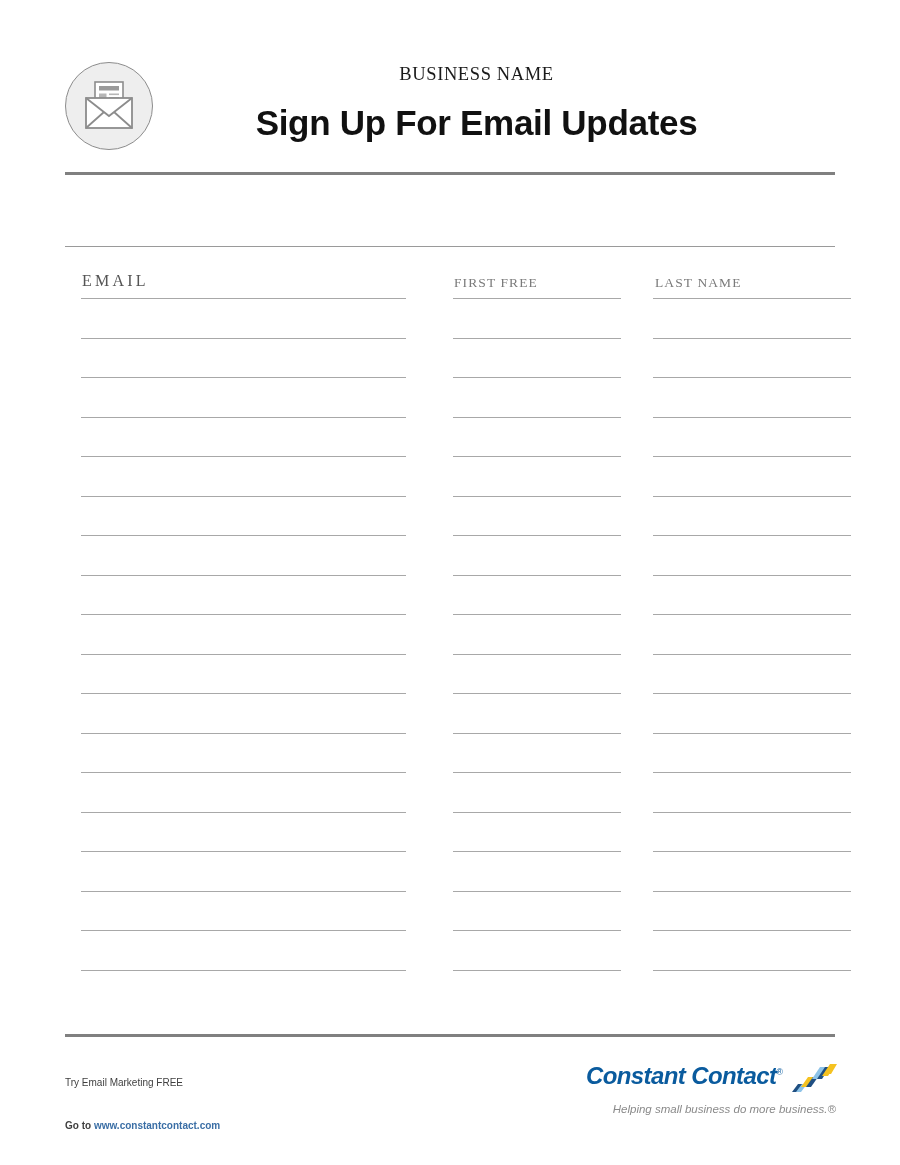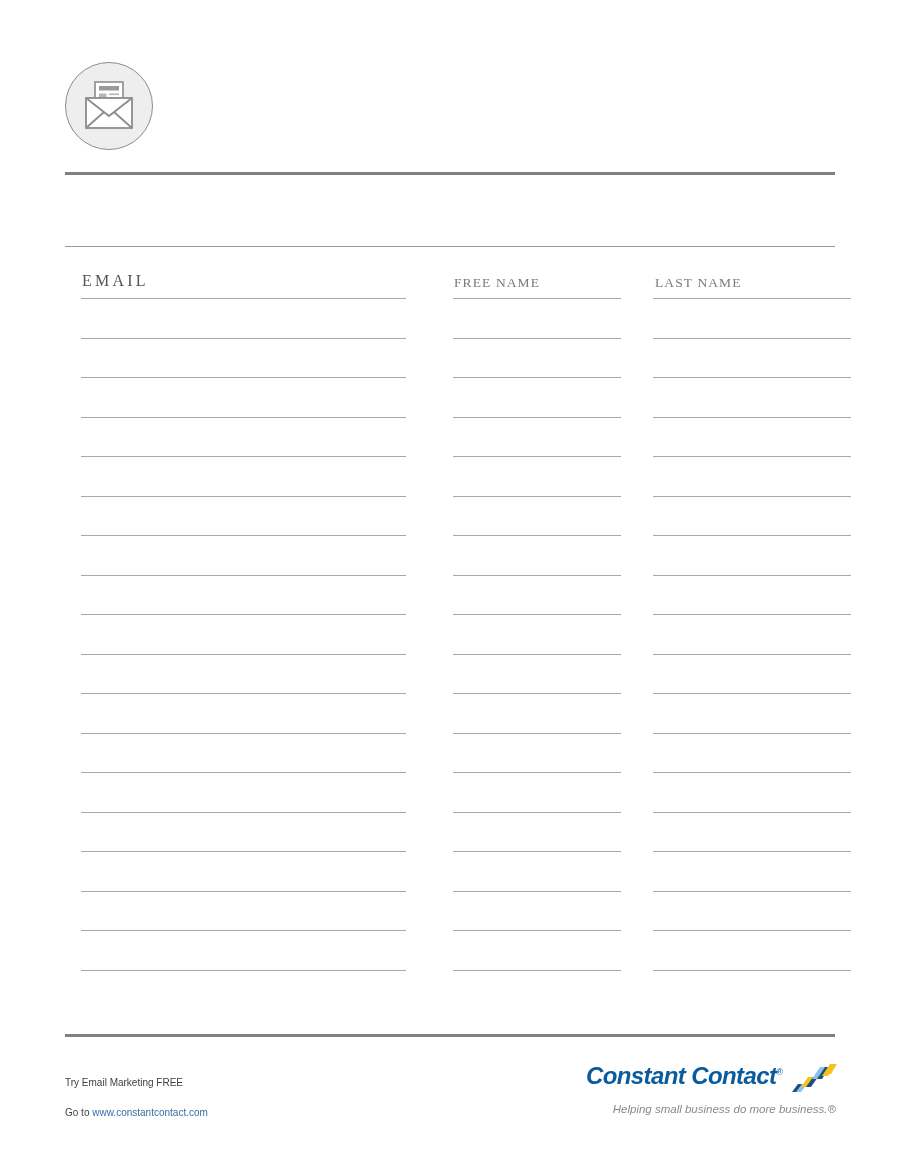--- a/index.html
+++ b/index.html
@@ -172,21 +172,21 @@
   }
   .footer-left {
     position: absolute;
     left: 65px;
     top: 1070px;
     font-family: "Liberation Sans", sans-serif;
     font-size: 10px;
     color: #3f3f3f;
     line-height: 25px;
   }
-  .footer-left .line2 { margin-top: 5px; }
+  .footer-left .line2 { margin-top: 18px; font-weight: bold; }
   .footer-link {
     color: #3a6ea5;
   }
 
   .cc-logo {
     position: absolute;
     right: 62px;
     top: 1062px;
     width: 230px;
     height: 62px;
@@ -247,30 +247,34 @@
         <rect x="18" y="24" width="20" height="1.6" fill="#b6b6b6"></rect>
 
         <rect x="5" y="18" width="46" height="30" fill="#ffffff" stroke="#8c8c8c" stroke-width="1.8"></rect>
 
         <path d="M5 18 L28 36 L51 18" fill="none" stroke="#8c8c8c" stroke-width="1.8"></path>
         <path d="M5 48 L23 32" fill="none" stroke="#8c8c8c" stroke-width="1.8"></path>
         <path d="M51 48 L33 32" fill="none" stroke="#8c8c8c" stroke-width="1.8"></path>
       </svg>
     </div>
 
+    <div class="header-text">
+      <div class="business-name">BUSINESS NAME</div>
+      <div class="main-title">Sign Up For Email Updates</div>
+    </div>
   </div>
 
   <div class="rule-thick" style="top:172px;"></div>
 
 
   <div class="rule-thin" style="top:246px;"></div>
 
   <div class="form-area">
     <div class="col-head email">EMAIL</div>
-    <div class="col-head first">FREE NAME</div>
+    <div class="col-head first">FIRST FREE</div>
     <div class="col-head last">LAST NAME</div>
     <div id="ruled-lines">
         <div>
           <div class="ruled-line c-email" style="top: 298px;"></div>
           <div class="ruled-line c-first" style="top: 298px;"></div>
           <div class="ruled-line c-last" style="top: 298px;"></div>
         </div>
         <div>
           <div class="ruled-line c-email" style="top: 338px;"></div>
           <div class="ruled-line c-first" style="top: 338px;"></div>

